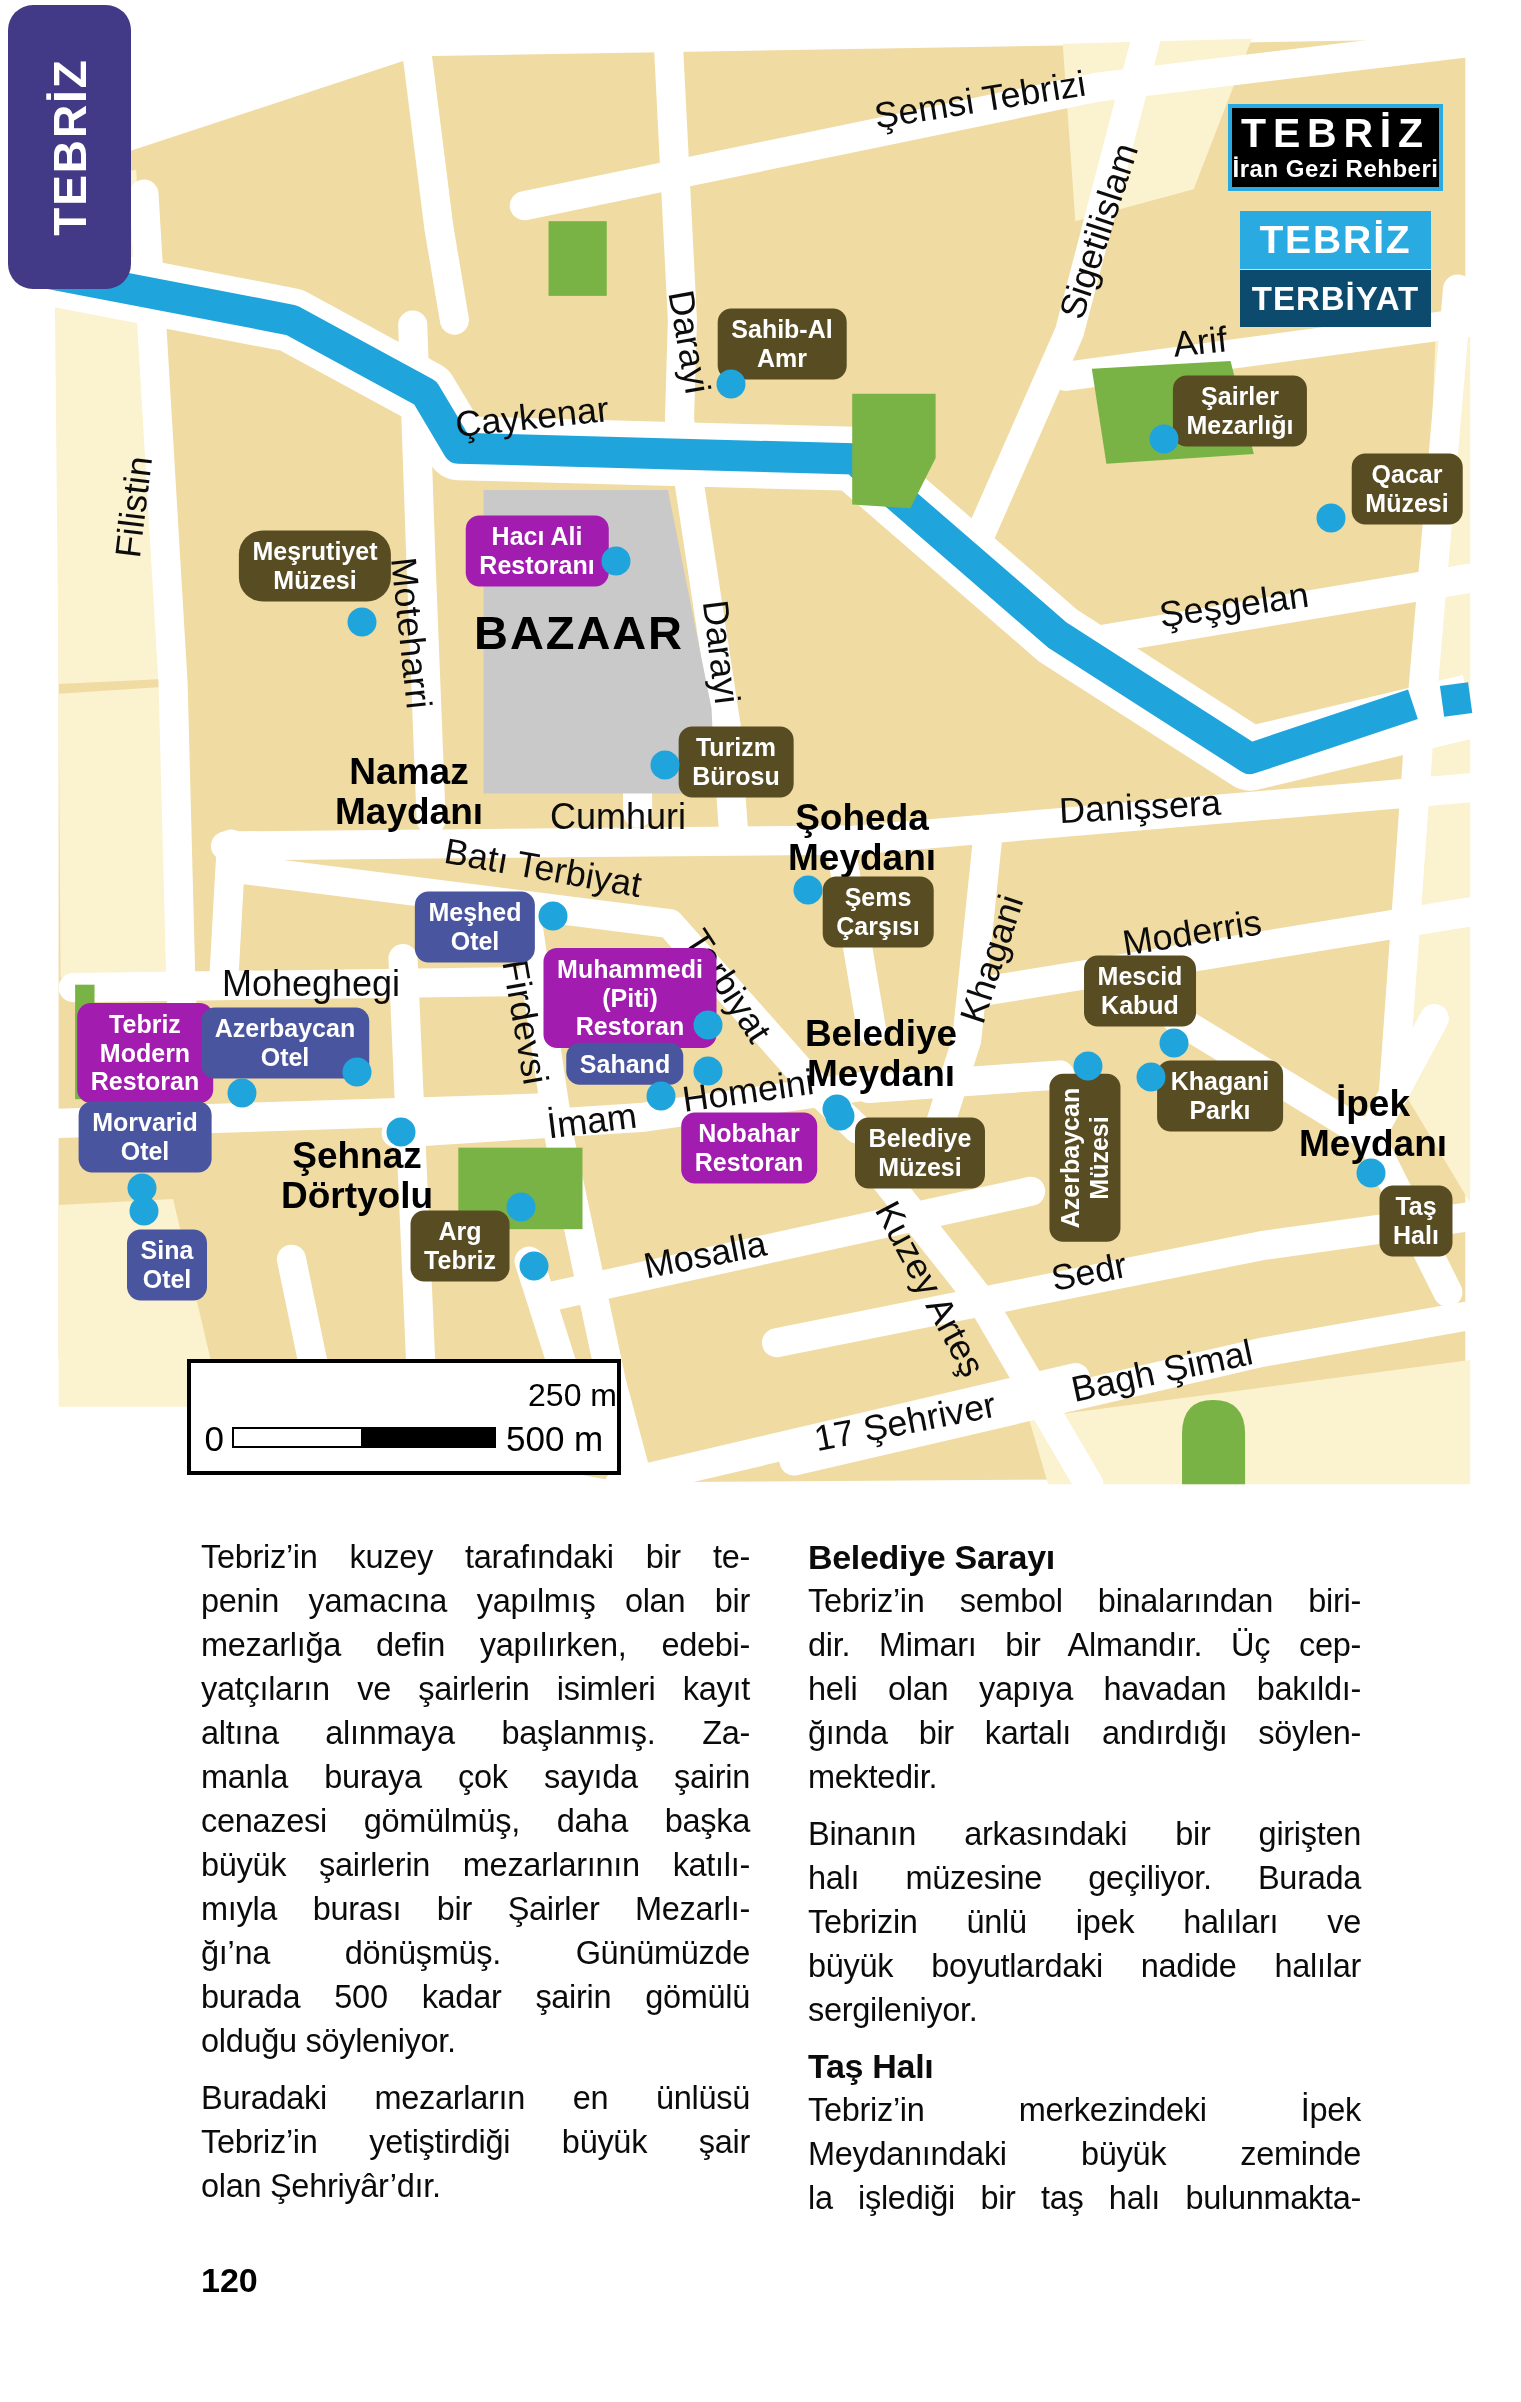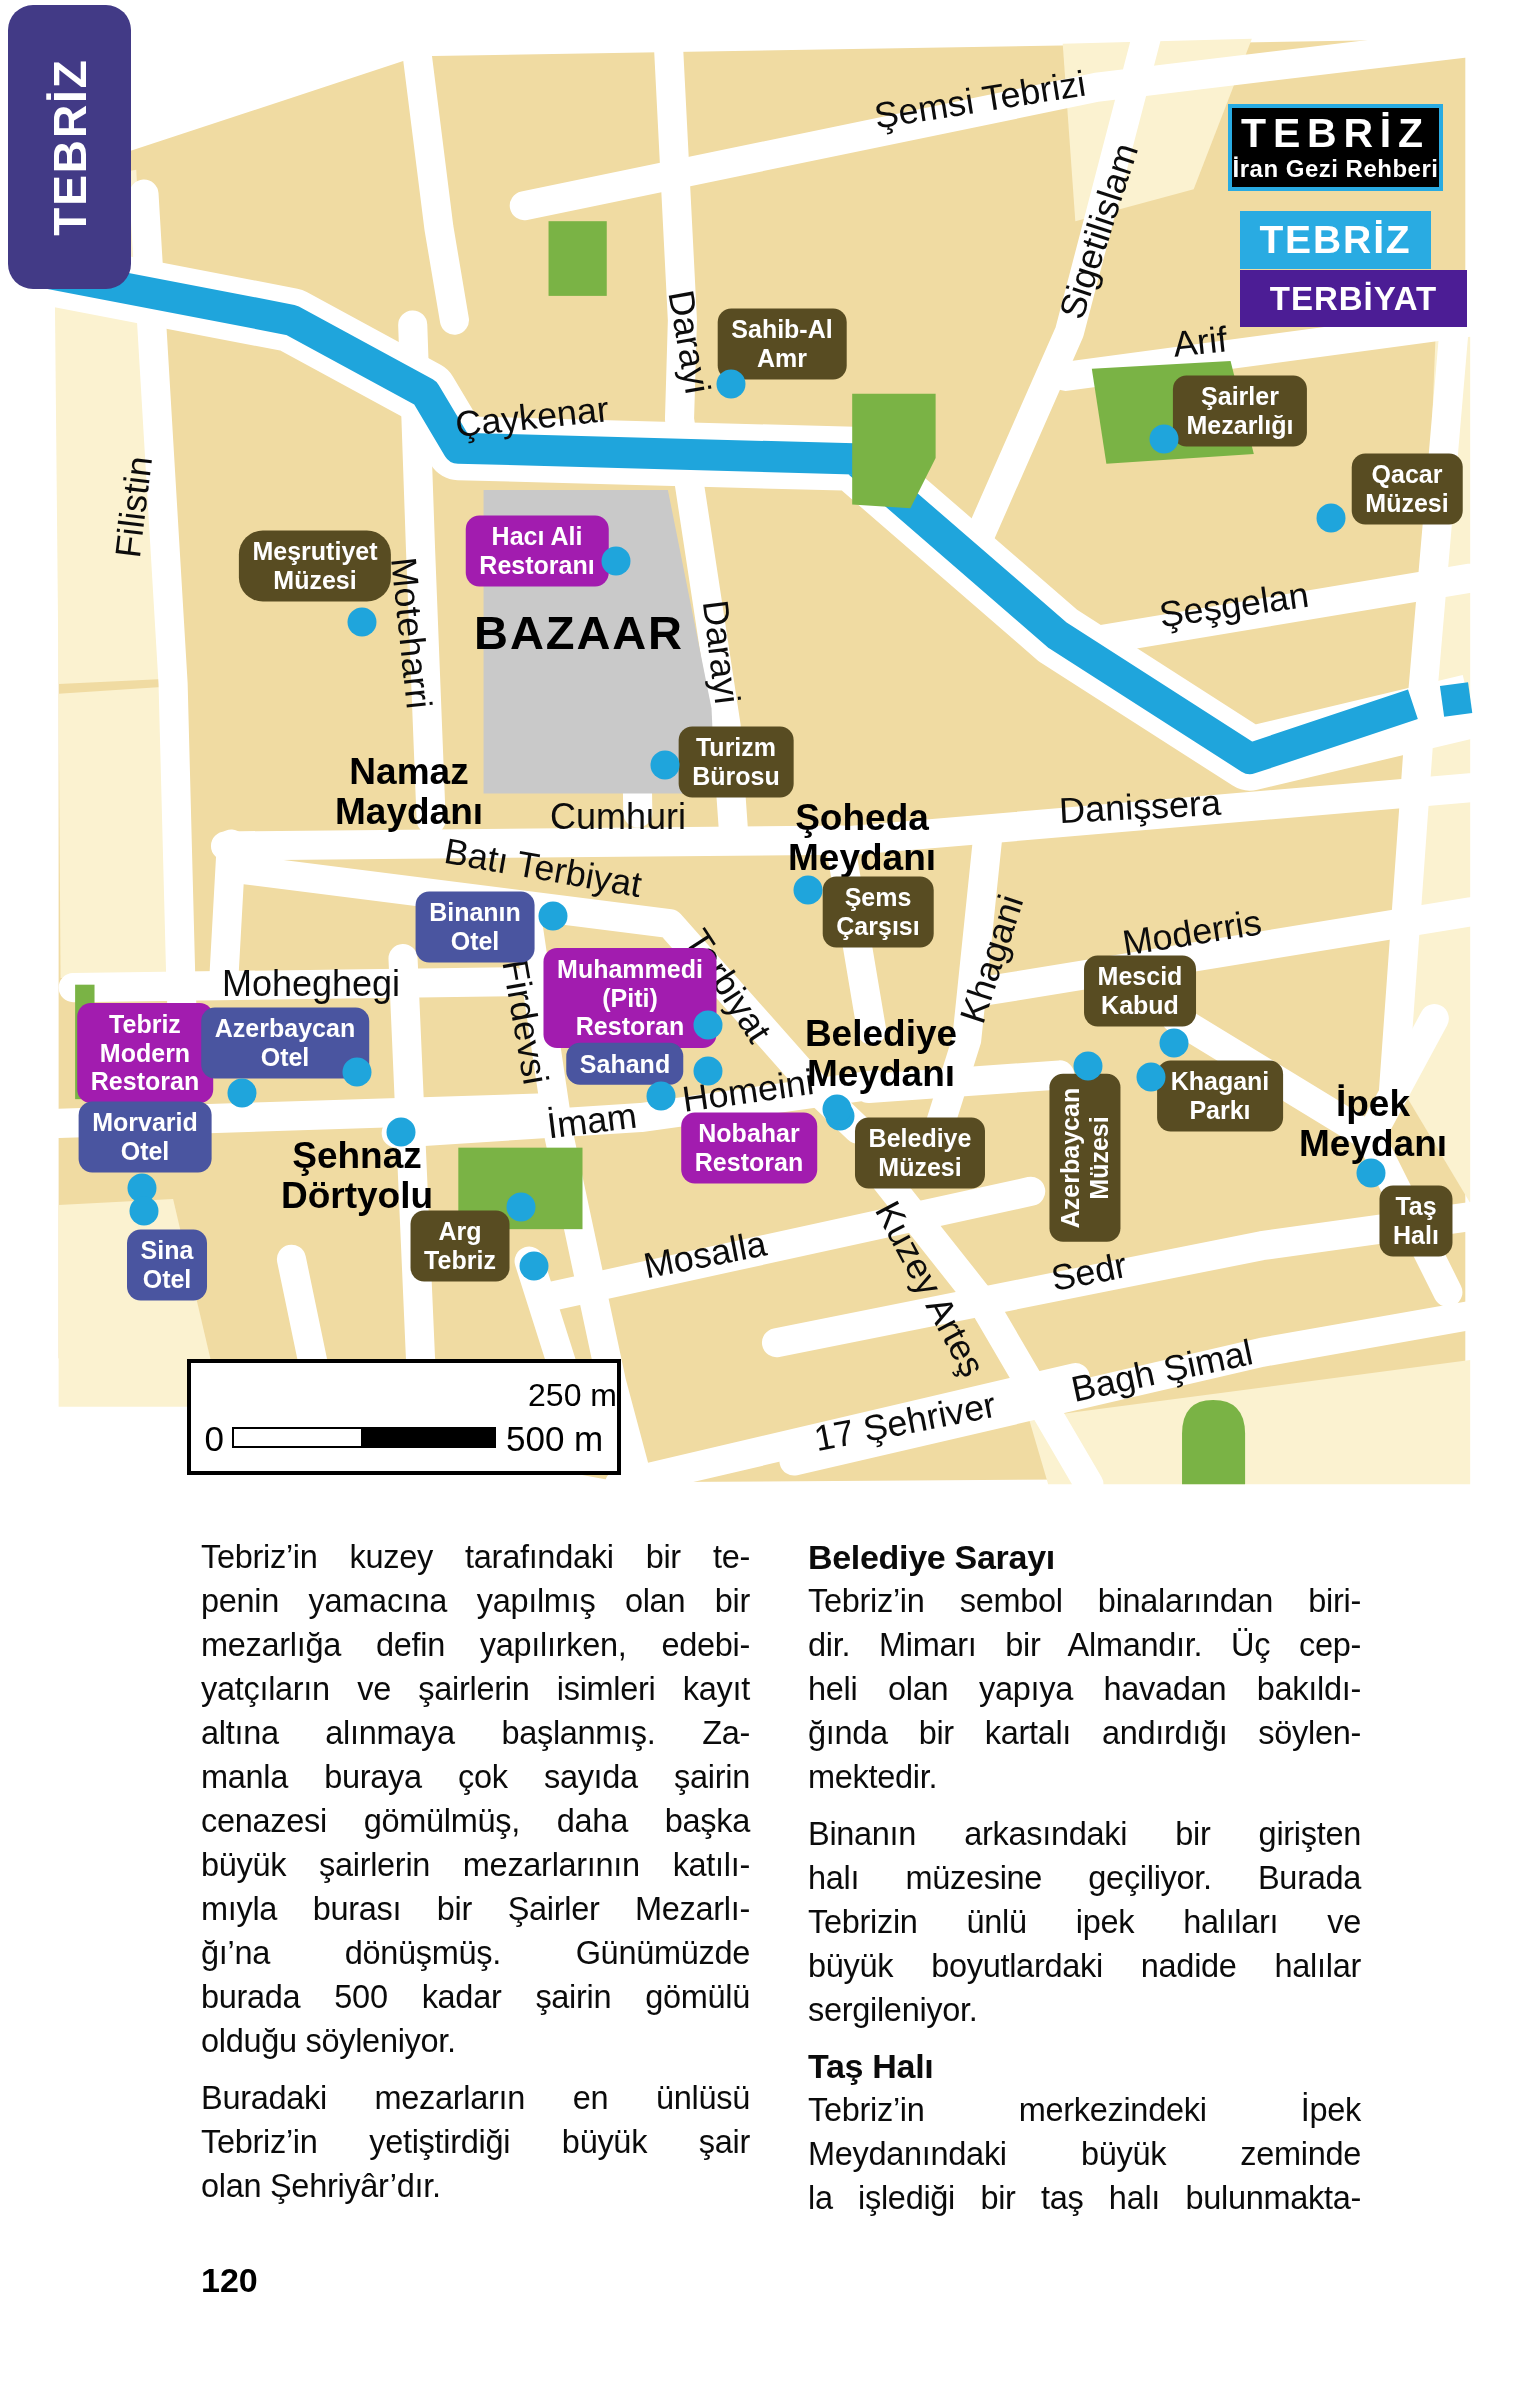--- a/index.html
+++ b/index.html
@@ -25,21 +25,21 @@
        transform:translate(-50%,-50%);}
   
   #title-box{position:absolute;left:1228px;top:104px;width:215px;height:87px;background:#000;
        border:4.9px solid #29ABE2;box-sizing:border-box;display:flex;flex-direction:column;
        align-items:center;justify-content:center;color:#fff;}
   #title-box .t1{font-weight:bold;font-size:41px;letter-spacing:6.8px;line-height:1.05;}
   #title-box .t2{font-weight:bold;font-size:24px;letter-spacing:0.5px;}
   #city-box{position:absolute;left:1240px;top:211px;width:191px;height:58px;background:#29ABE2;
        display:flex;align-items:center;justify-content:center;color:#fff;font-weight:bold;
        font-size:39px;letter-spacing:1.9px;}
-  #district-box{position:absolute;left:1240px;top:270px;width:227px;height:57px;background:#4c1d95;
+  #district-box{position:absolute;left:1240px;top:270px;width:191px;height:57px;background:#0c4a6e;
        display:flex;align-items:center;justify-content:center;color:#fff;font-weight:bold;
        font-size:33px;letter-spacing:1px;}
   
   #scalebar{position:absolute;left:187px;top:1359px;width:434px;height:116px;background:#fff;
        border:4.9px solid #000;box-sizing:border-box;}
   #scalebar .mid{position:absolute;left:0;right:0;top:13.6px;text-align:right;font-size:32px;color:#000;}
   #scalebar .zero{position:absolute;left:13.6px;top:56px;font-size:35px;color:#000;}
   #scalebar .bar-w{position:absolute;left:41px;top:64px;width:131px;height:21.3px;background:#fff;border:2.9px solid #000;box-sizing:border-box;}
   #scalebar .bar-b{position:absolute;left:172px;top:64px;width:133px;height:21.3px;background:#000;border:2.9px solid #000;box-sizing:border-box;}
   #scalebar .end{position:absolute;left:315px;top:56px;font-size:35px;color:#000;}
@@ -232,21 +232,21 @@
         <div class="poi-box poi-restaurant" style="transform: translate(-50%, -50%); left: 145px; top: 1053px;">
           <div>Tebriz</div>
           <div>Modern</div>
           <div>Restoran</div>
         </div>
         <div class="poi-box poi-restaurant" style="transform: translate(-50%, -50%); left: 749px; top: 1148px;">
           <div>Nobahar</div>
           <div>Restoran</div>
         </div>
         <div class="poi-box poi-hotel" style="transform: translate(-50%, -50%); left: 475px; top: 927px;">
-          <div>Binanın</div>
+          <div>Meşhed</div>
           <div>Otel</div>
         </div>
         <div class="poi-box poi-hotel" style="transform: translate(-50%, -50%); left: 625px; top: 1064px;">
           <div>Sahand</div>
         </div>
         <div class="poi-box poi-hotel" style="transform: translate(-50%, -50%); left: 285px; top: 1043px;">
           <div>Azerbaycan</div>
           <div>Otel</div>
         </div>
         <div class="poi-box poi-hotel" style="transform: translate(-50%, -50%); left: 145px; top: 1137px;">

